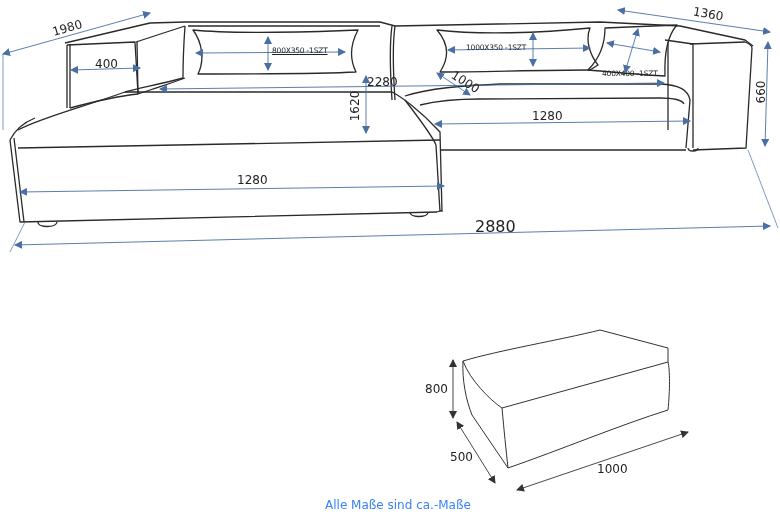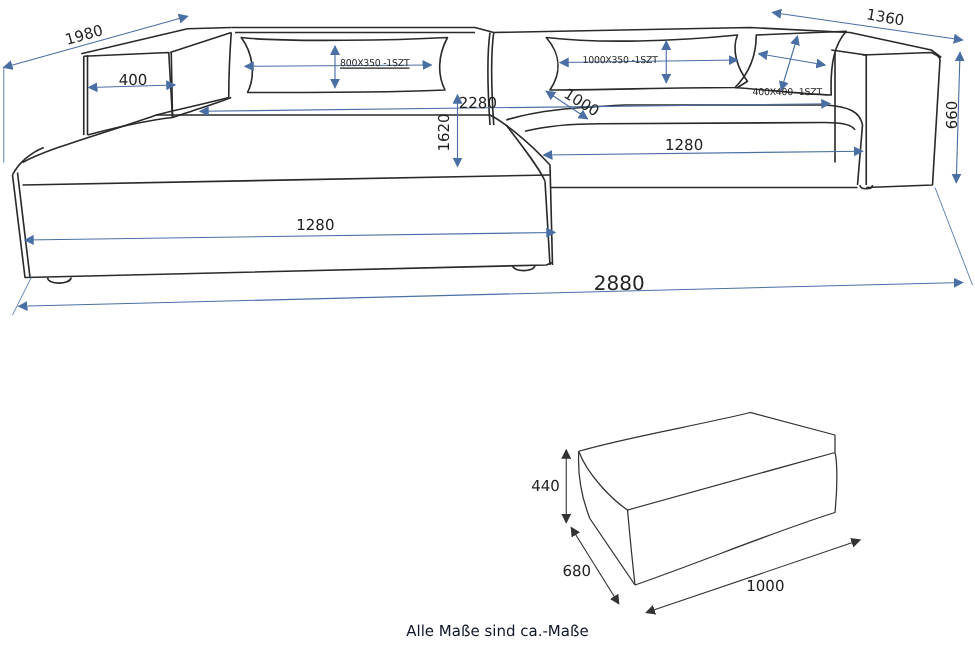--- a/index.html
+++ b/index.html
@@ -1,20 +1,20 @@
 <!DOCTYPE html>
 <html><head>
 <meta charset="utf-8">
 <style>
   html, body { margin: 0; padding: 0; background: #ffffff; }
   body { width: 780px; height: 520px; position: relative; overflow: hidden; font-family: "Liberation Sans", sans-serif; }
   #canvas { position: absolute; left: 0; top: 0; width: 780px; height: 520px; }
   .label { position: absolute; color: #222; font-family: "DejaVu Sans", sans-serif; font-size: 11px; line-height: 1; white-space: nowrap; }
   .small { font-size: 7.5px; letter-spacing: -0.2px; }
-  .caption { position: absolute; left: 325px; top: 498px; font-size: 12px; color: #0f172a; font-family: "DejaVu Sans", sans-serif; }
+  .caption { position: absolute; left: 325px; top: 498px; font-size: 12px; color: #3b82f6; font-family: "DejaVu Sans", sans-serif; }
 </style>
 </head>
 <body>
 
 <div id="canvas">
 <svg width="780" height="520" viewBox="0 0 780 520" xmlns="http://www.w3.org/2000/svg">
   <defs>
     <marker id="ab" markerWidth="8" markerHeight="8" refX="7" refY="4" orient="auto" markerUnits="userSpaceOnUse">
       <path d="M0,0 L8,4 L0,8 Z" fill="#4a6fa5"></path>
     </marker>
@@ -133,18 +133,18 @@
   <span class="label" style="left:340px;top:100px;transform:rotate(-90deg);font-size:12px;">1620</span>
   <span class="label small" style="left:466px;top:44px;">1000X350 -1SZT</span>
   <span class="label small" style="left:602px;top:70px;">400X400 -1SZT</span>
   <span class="label" style="left:450px;top:76px;transform:rotate(32deg);font-size:12px;">1000</span>
   <span class="label" style="left:532px;top:110px;font-size:12px;">1280</span>
   <span class="label" style="left:693px;top:8px;transform:rotate(10deg);font-size:12px;">1360</span>
   <span class="label" style="left:750px;top:86px;transform:rotate(-90deg);font-size:12px;">660</span>
   <span class="label" style="left:237px;top:174px;font-size:12px;">1280</span>
   <span class="label" style="left:439px;top:219px;font-size:16px;margin-left:36px;">2880</span>
 
-  <span class="label" style="left:425px;top:383px;font-size:12px;">440</span>
-  <span class="label" style="left:450px;top:451px;font-size:12px;">680</span>
+  <span class="label" style="left:425px;top:383px;font-size:12px;">800</span>
+  <span class="label" style="left:450px;top:451px;font-size:12px;">500</span>
   <span class="label" style="left:597px;top:463px;font-size:12px;">1000</span>
 
   <span class="caption">Alle Maße sind ca.-Maße</span>
 </div>
 
 </body></html>

